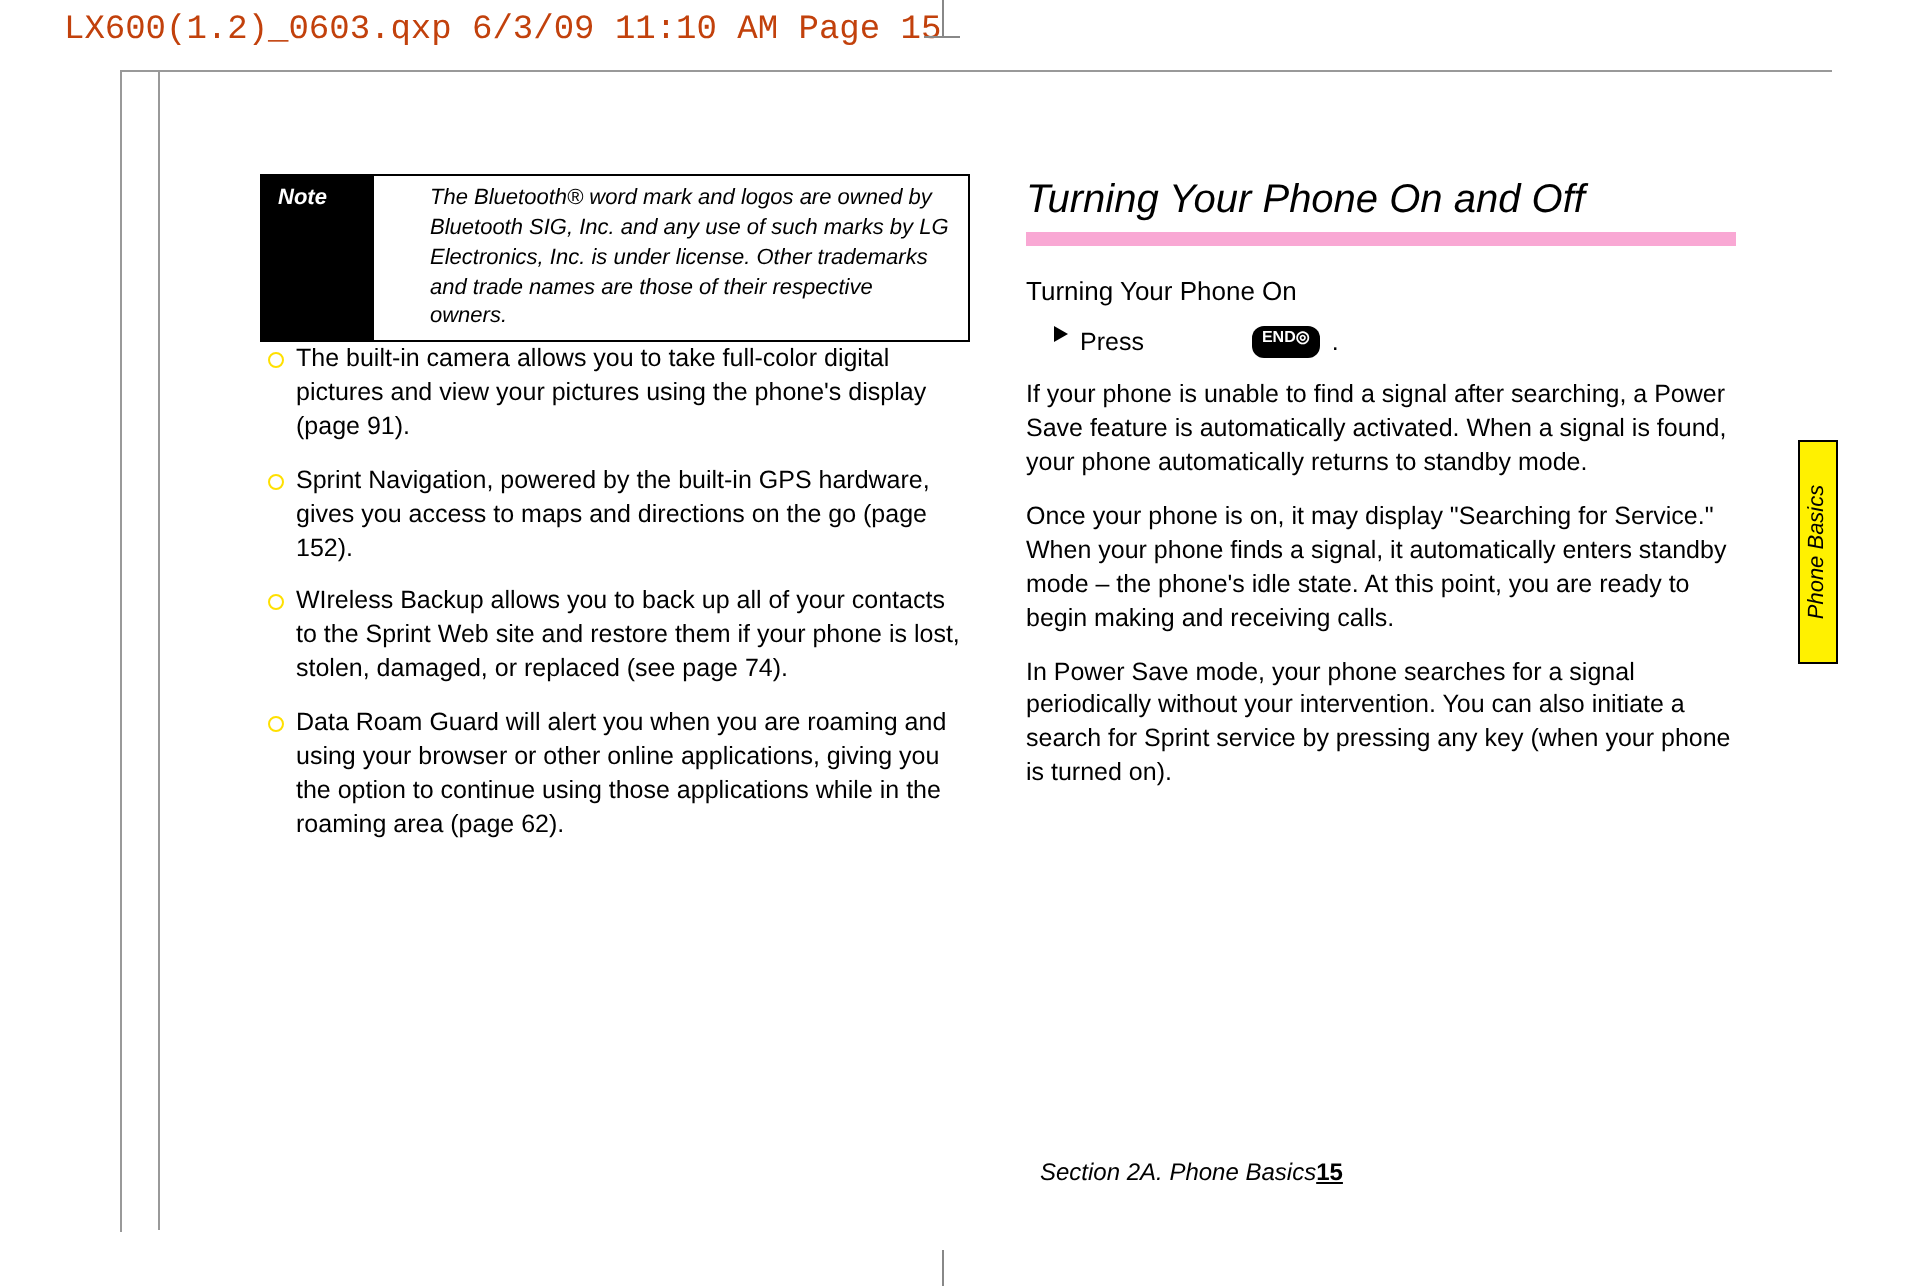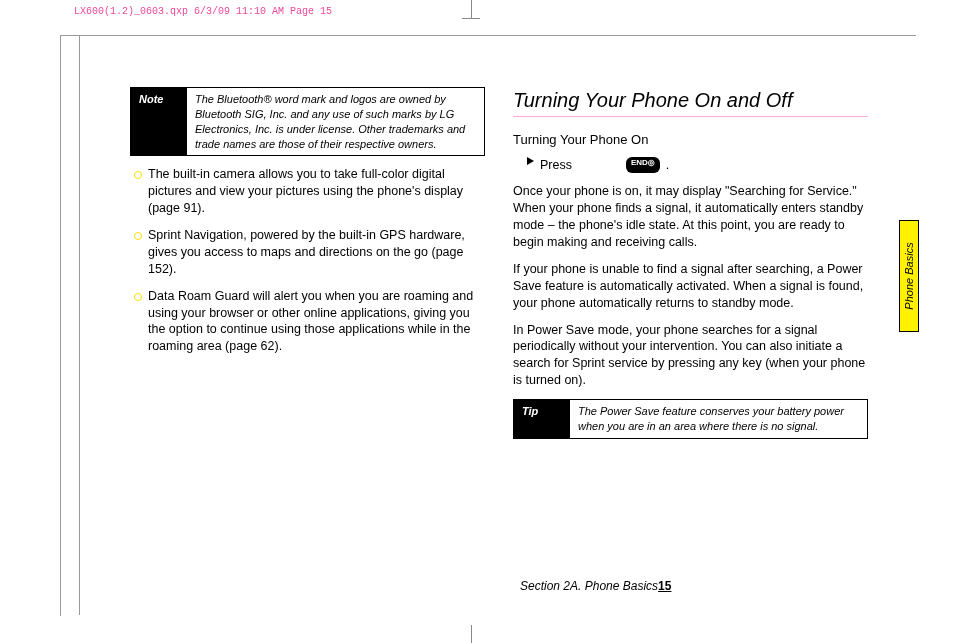--- a/index.html
+++ b/index.html
@@ -11,23 +11,22 @@
     width: 954px;
     height: 643px;
     position: relative;
     overflow: hidden;
   }
   .header-line {
     position: absolute;
     top: 6px;
     left: 32px;
     font-family: "Courier New", monospace;
-    font-size: 10px;
-    color: #ec4899;
-    margin-left: 42px;
+    font-size: 17px;
+    color: #c2410c;
   }
   .crop-mark {
     position: absolute;
     background: #888;
   }
   .crop-v { width: 1px; height: 18px; }
   .crop-h { width: 18px; height: 1px; }
 
   .page-frame {
     position: absolute;
@@ -55,21 +54,21 @@
     gap: 28px;
   }
   .col {
     width: 355px;
     font-size: 12.5px;
     line-height: 1.35;
   }
   .note-box {
     border: 1px solid #000;
     display: flex;
-    margin-bottom: 10px;
+    gap: 20px;
   }
   .note-label {
     background: #000;
     color: #fff;
     font-weight: bold;
     font-style: italic;
     font-size: 11px;
     padding: 4px 8px 0 8px;
     flex: 0 0 auto;
     min-width: 40px;
@@ -98,21 +97,21 @@
     top: 5px;
     width: 6px;
     height: 6px;
     border-radius: 50%;
     border: 1px solid #ffe000;
     background: #fff;
   }
   .section-heading {
     font-style: italic;
     font-size: 20px;
-    border-bottom: 1px solid #f9a8d4;
+    border-bottom: 7px solid #f9a8d4;
     padding-bottom: 2px;
     margin: 0 0 14px 0;
   }
   .sub-heading {
     font-weight: normal;
     font-size: 13px;
     margin: 0 0 8px 0;
   }
   .step {
     margin: 0 0 10px 14px;
@@ -186,40 +185,37 @@
 
 <div class="content">
   <div class="col">
     <div class="note-box">
       <div class="note-label">Note</div>
       <div class="note-text">The Bluetooth® word mark and logos are owned by Bluetooth SIG, Inc. and any use of such marks by LG Electronics, Inc. is under license. Other trademarks and trade names are those of their respective owners.</div>
     </div>
     <ul class="bullets">
       <li>The built-in camera allows you to take full-color digital pictures and view your pictures using the phone's display (page 91).</li>
       <li>Sprint Navigation, powered by the built-in GPS hardware, gives you access to maps and directions on the go (page 152).</li>
+      <li>WIreless Backup allows you to back up all of your contacts to the Sprint Web site and restore them if your phone is lost, stolen, damaged, or replaced (see page 74).</li>
       <li>Data Roam Guard will alert you when you are roaming and using your browser or other online applications, giving you the option to continue using those applications while in the roaming area (page 62).</li>
     </ul>
   </div>
 
   <div class="col">
     <div class="section-heading">Turning Your Phone On and Off</div>
     <div class="sub-heading">Turning Your Phone On</div>
     <div class="step">
       <span class="tri"></span>
       <span>Press</span>
       <span class="end-btn">END◎</span>
       <span>.</span>
     </div>
+    <p class="para">If your phone is unable to find a signal after searching, a Power Save feature is automatically activated. When a signal is found, your phone automatically returns to standby mode.</p>
     <p class="para">Once your phone is on, it may display "Searching for Service." When your phone finds a signal, it automatically enters standby mode – the phone's idle state. At this point, you are ready to begin making and receiving calls.</p>
-    <p class="para">If your phone is unable to find a signal after searching, a Power Save feature is automatically activated. When a signal is found, your phone automatically returns to standby mode.</p>
     <p class="para">In Power Save mode, your phone searches for a signal periodically without your intervention. You can also initiate a search for Sprint service by pressing any key (when your phone is turned on).</p>
-    <div class="note-box">
-      <div class="note-label">Tip</div>
-      <div class="note-text">The Power Save feature conserves your battery power when you are in an area where there is no signal.</div>
-    </div>
   </div>
 </div>
 
 <div class="side-tab">
   <span>Phone Basics</span>
 </div>
 
 <div class="footer">
   <span>Section 2A. Phone Basics</span>
   <span class="pgnum">15</span>

